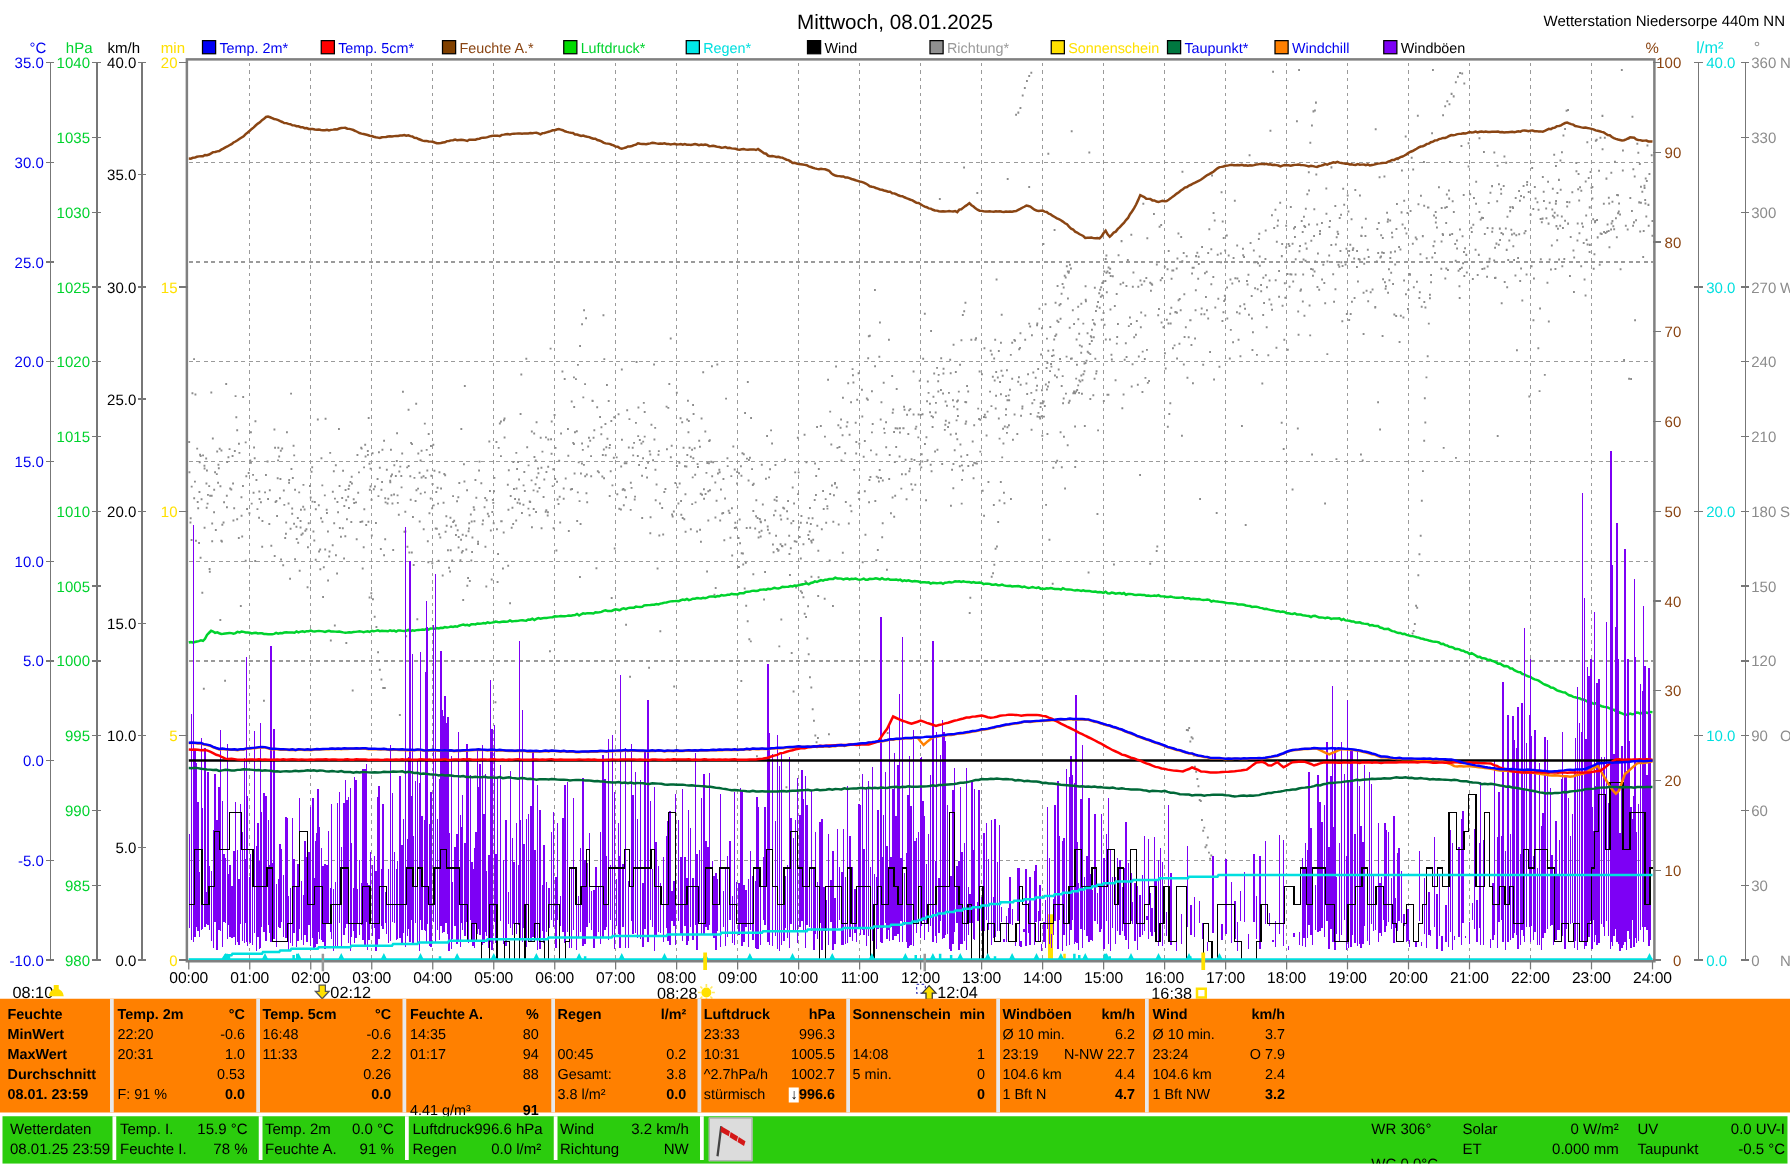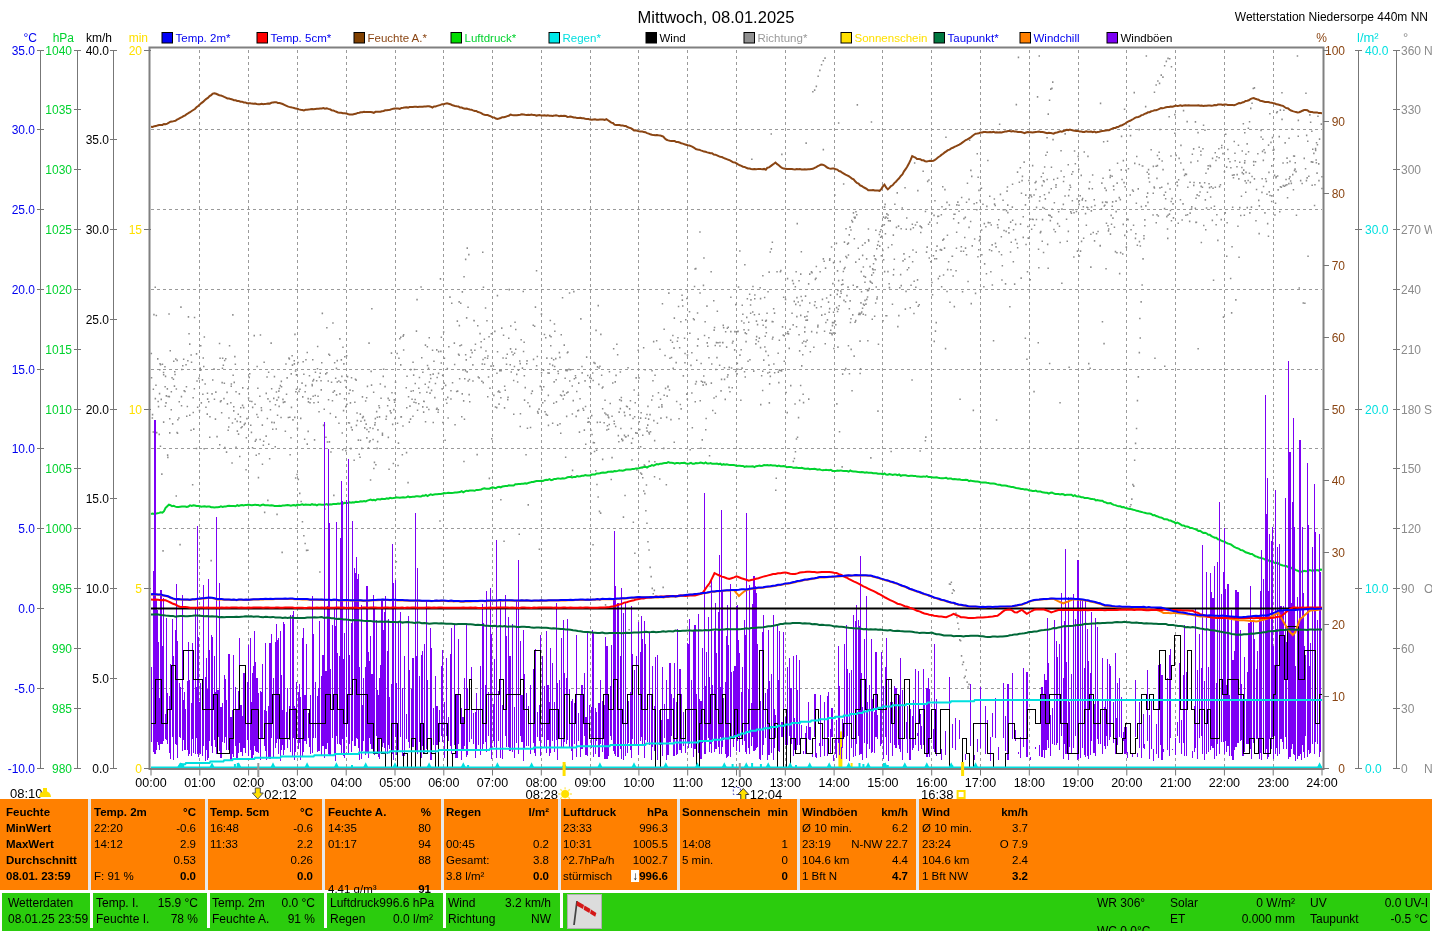--- a/index.html
+++ b/index.html
@@ -293,22 +293,22 @@
       </div>
       <div class="c" style="left:94px;top:5px;width:102px">
         <span><b>Temp. 2m</b></span>
         <span><b>°C</b></span>
       </div>
       <div class="c" style="left:94px;top:21px;width:102px">
         <span>22:20</span>
         <span>-0.6</span>
       </div>
       <div class="c" style="left:94px;top:37px;width:102px">
-        <span>14:12</span>
-        <span>2.9</span>
+        <span>20:31</span>
+        <span>1.0</span>
       </div>
       <div class="c" style="left:94px;top:53px;width:102px">
         <span></span>
         <span>0.53</span>
       </div>
       <div class="c" style="left:94px;top:69px;width:102px">
         <span>F: 91 %</span>
         <span><b>0.0</b></span>
       </div>
       <div class="c" style="left:210px;top:5px;width:103px">

